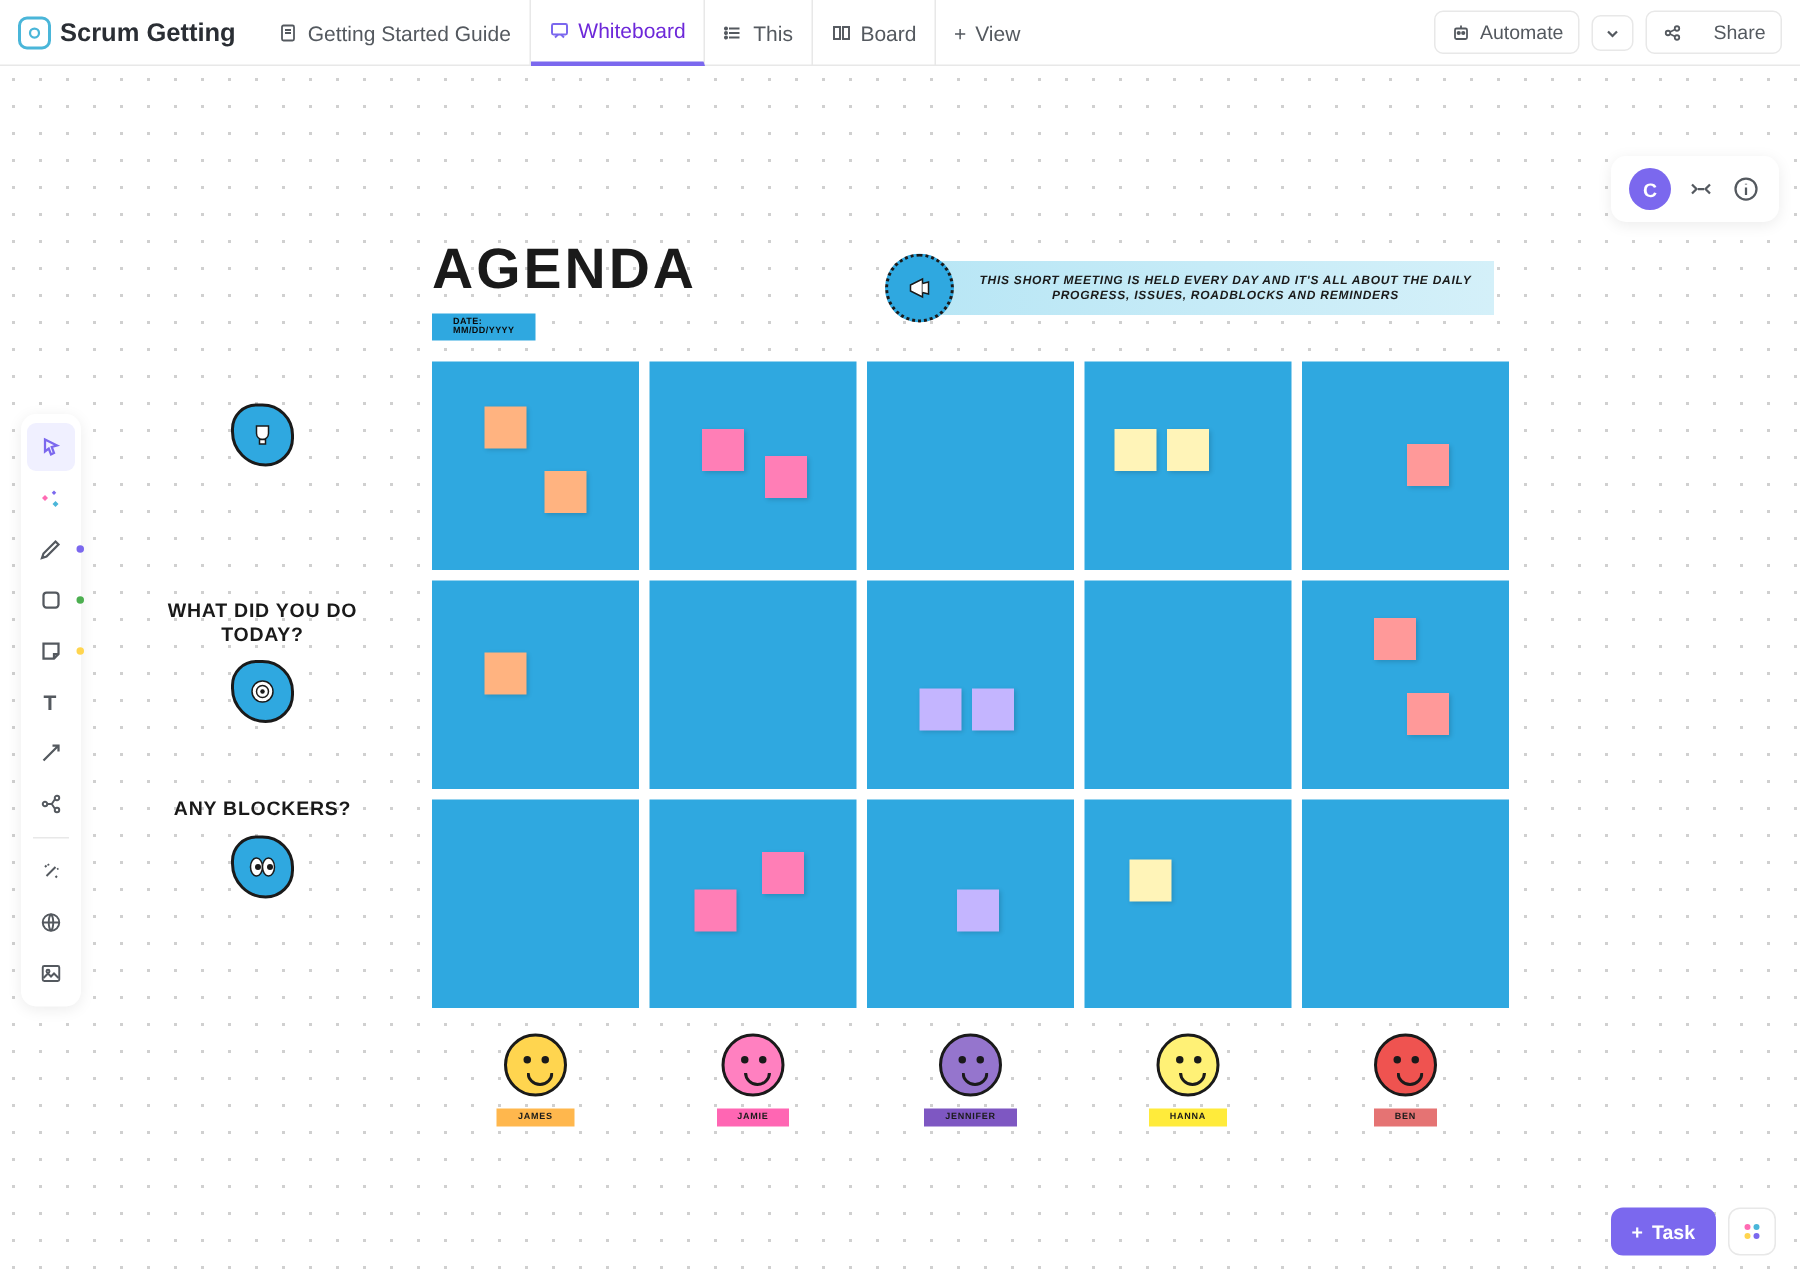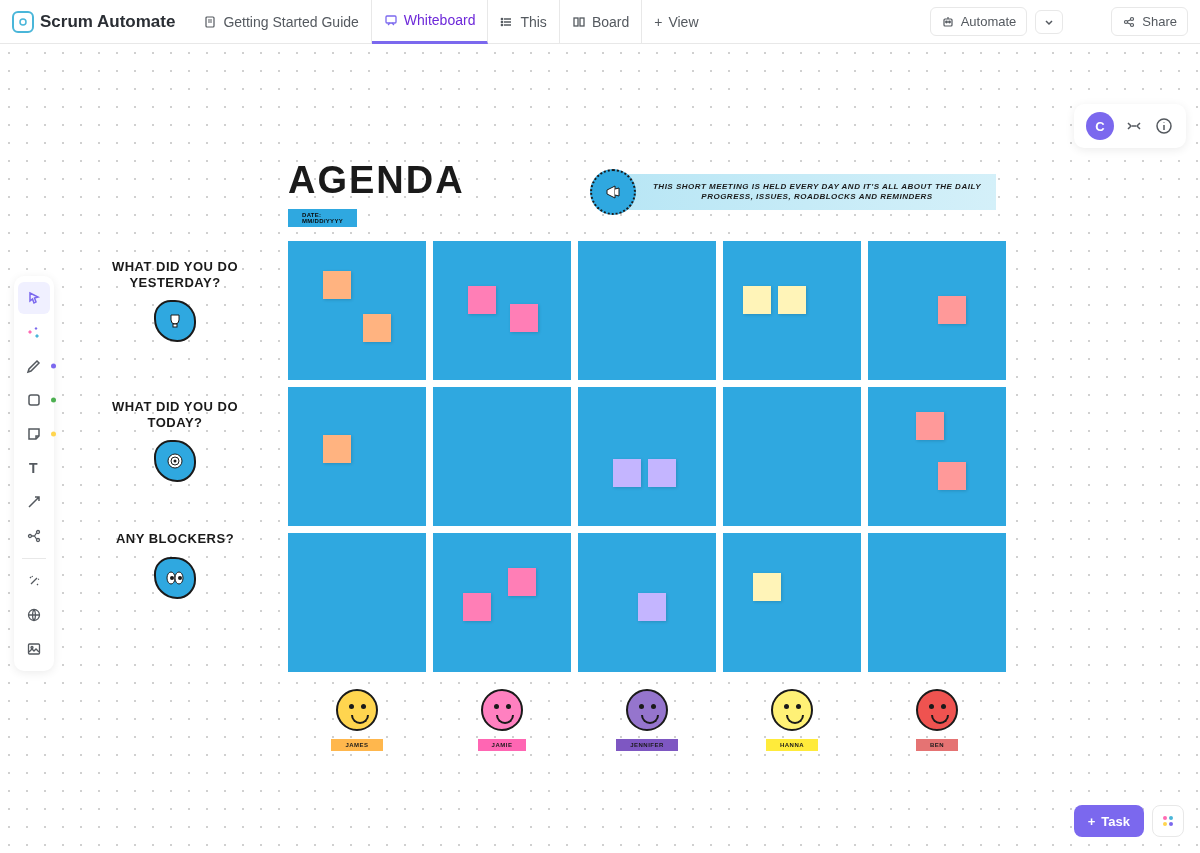--- a/index.html
+++ b/index.html
@@ -10,21 +10,21 @@
 .hex-icon { width: 22px; height: 22px; border: 2px solid #4ab6d9; border-radius: 6px; display: flex; align-items: center; justify-content: center; }
 .title { font-size: 17px; font-weight: 600; color: #2a2e34; margin-right: 10px; }
 .tabs { display: flex; align-items: center; gap: 0; }
 .tab { display: flex; align-items: center; gap: 6px; padding: 0 12px; height: 44px; font-size: 14px; color: #54595f; cursor: pointer; border-right: 1px solid #e8e8e8; }
 .tab.active { color: #6d28d9; border-bottom: 3px solid #7b68ee; }
 .tab-icon { width: 14px; height: 14px; display: flex; align-items: center; justify-content: center; }
 .view-btn { display: flex; align-items: center; gap: 6px; padding: 0 12px; font-size: 14px; color: #54595f; cursor: pointer; }
 .header-right { margin-left: auto; display: flex; align-items: center; gap: 8px; }
 .automate-btn { display: flex; align-items: center; gap: 6px; padding: 6px 10px; border: 1px solid #e8e8e8; border-radius: 6px; font-size: 13px; color: #54595f; cursor: pointer; }
 .chevron-btn { padding: 6px 8px; border: 1px solid #e8e8e8; border-radius: 6px; cursor: pointer; color: #54595f; }
-.share-btn { display: flex; align-items: flex-end; gap: 6px; padding: 6px 10px; border: 1px solid #e8e8e8; border-radius: 6px; font-size: 13px; color: #54595f; cursor: pointer; margin-left: 40px; }
+.share-btn { display: flex; align-items: flex-end; gap: 20px; padding: 6px 10px; border: 1px solid #e8e8e8; border-radius: 6px; font-size: 13px; color: #54595f; cursor: pointer; }
 
 
 .canvas { position: absolute; top: 44px; left: 0; right: 0; bottom: 0; background-image: radial-gradient(circle, #d0d0d0 1px, transparent 1px); background-size: 18px 18px; }
 
 
 .left-toolbar { position: absolute; left: 14px; top: 232px; width: 40px; background: #fff; border-radius: 10px; box-shadow: 0 2px 10px rgba(0,0,0,0.08); padding: 6px 0; display: flex; flex-direction: column; align-items: center; gap: 2px; }
 .tool-btn { width: 32px; height: 32px; display: flex; align-items: center; justify-content: center; border-radius: 6px; cursor: pointer; position: relative; color: #54595f; }
 .tool-btn.active { background: #f0f0ff; color: #7b68ee; }
 .tool-dot { position: absolute; right: -6px; top: 50%; transform: translateY(-50%); width: 5px; height: 5px; border-radius: 50%; }
 .tool-divider { width: 24px; height: 1px; background: #e8e8e8; margin: 4px 0; }
@@ -72,21 +72,21 @@
 </style>
 </head>
 <body>
 
 <div class="header">
   <div class="hex-icon">
     <svg width="10" height="10" viewBox="0 0 10 10">
         <circle cx="5" cy="5" r="3" fill="none" stroke="#4ab6d9" stroke-width="1.5"></circle>
       </svg>
   </div>
-  <div class="title">Scrum Automate</div>
+  <div class="title">Scrum Getting</div>
   <div class="tabs">
     <div class="tab">
       <span class="tab-icon">
           <svg width="14" height="14" viewBox="0 0 14 14" fill="none" stroke="currentColor" stroke-width="1.2">
             <rect x="3" y="2" width="8" height="10" rx="1"></rect>
             <path d="M5 5h4M5 7h4"></path>
           </svg>
         </span>
       <span>Getting Started Guide</span>
     </div>
@@ -247,21 +247,20 @@
           <svg width="22" height="22" viewBox="0 0 22 22">
             <path d="M5 9l8-4v12l-8-4v-4z" fill="#fff" stroke="#1a1a1a" stroke-width="1"></path>
             <path d="M13 8l4-1v8l-4-1" fill="#fff" stroke="#1a1a1a" stroke-width="1"></path>
           </svg>
         </div>
       <div class="banner-text">This short meeting is held every day and it's all about the daily progress, issues, roadblocks and reminders</div>
     </div>
 
     <div class="row-labels">
       <div class="row-label" style="position:absolute;top:100px">
-        <div class="row-label-text">What did you do yesterday?</div>
         <div class="splat-icon">
             <svg width="20" height="20" viewBox="0 0 20 20">
               <path d="M6 4h8v5a4 4 0 01-8 0V4z" fill="#fff" stroke="#1a1a1a"></path>
               <rect x="8" y="13" width="4" height="3" fill="#fff" stroke="#1a1a1a"></rect>
             </svg>
           </div>
       </div>
       <div class="row-label" style="position:absolute;top:240px">
         <div class="row-label-text">What did you do today?</div>
         <div class="splat-icon">

